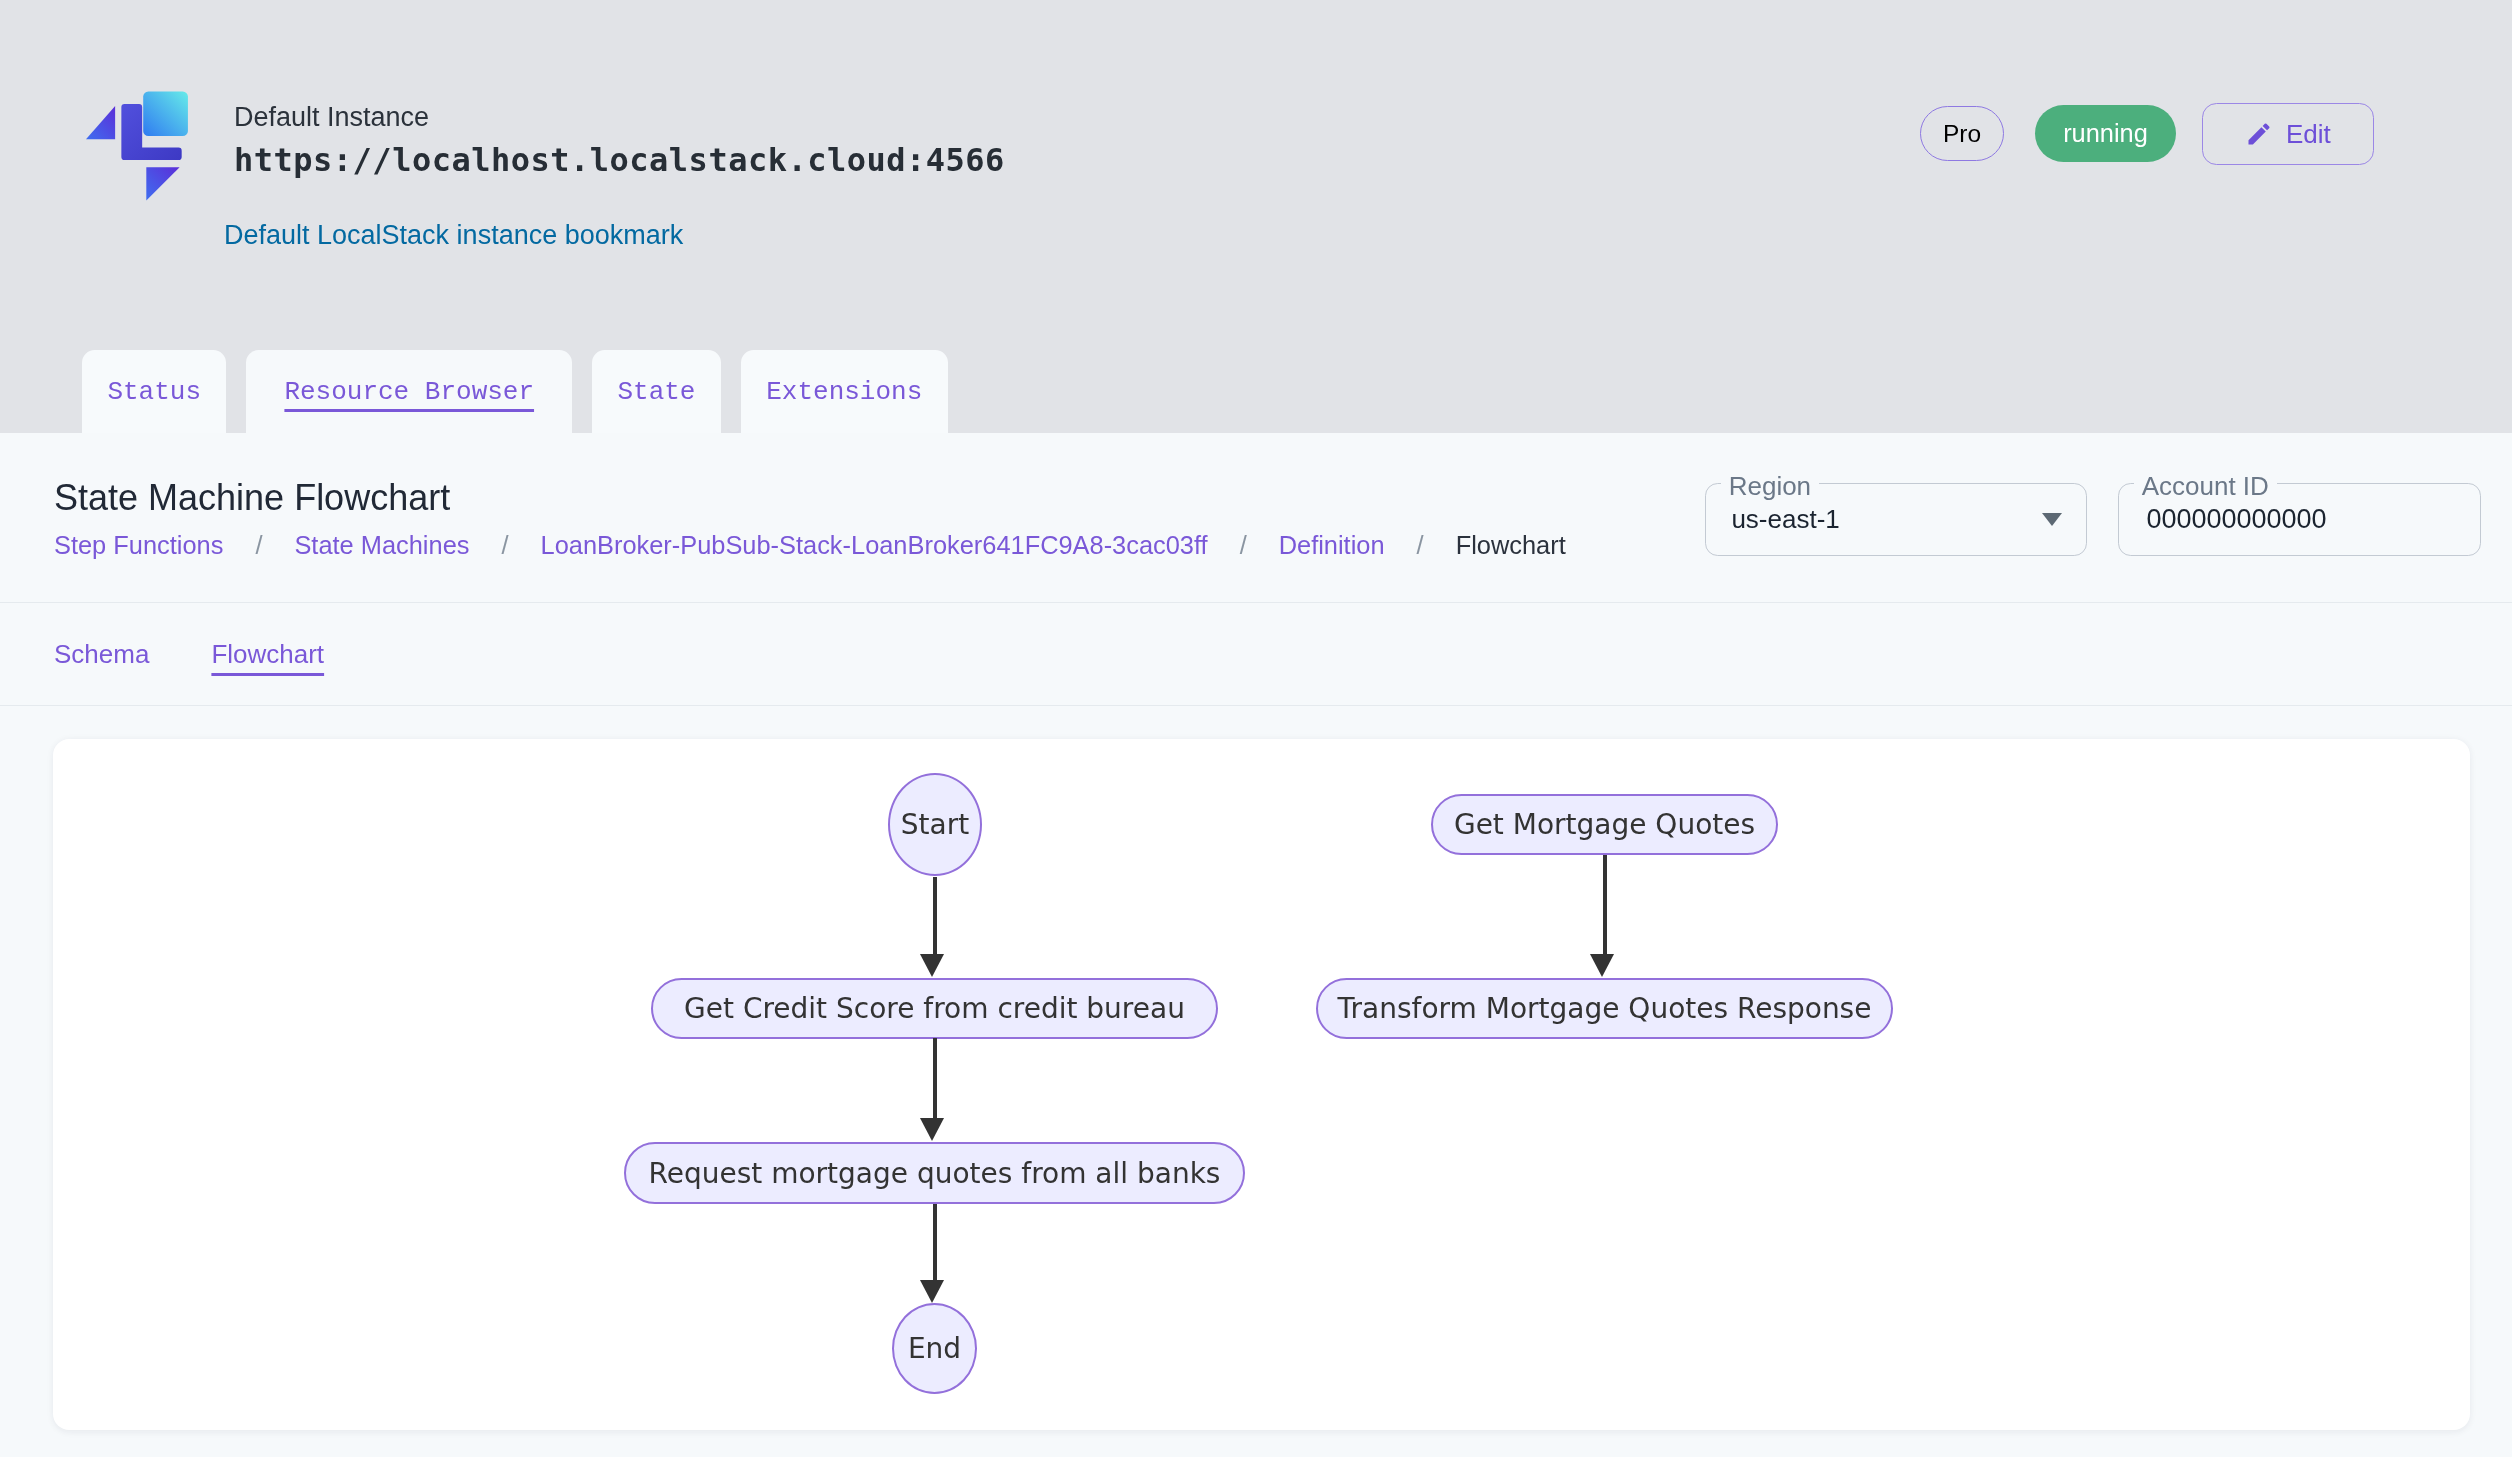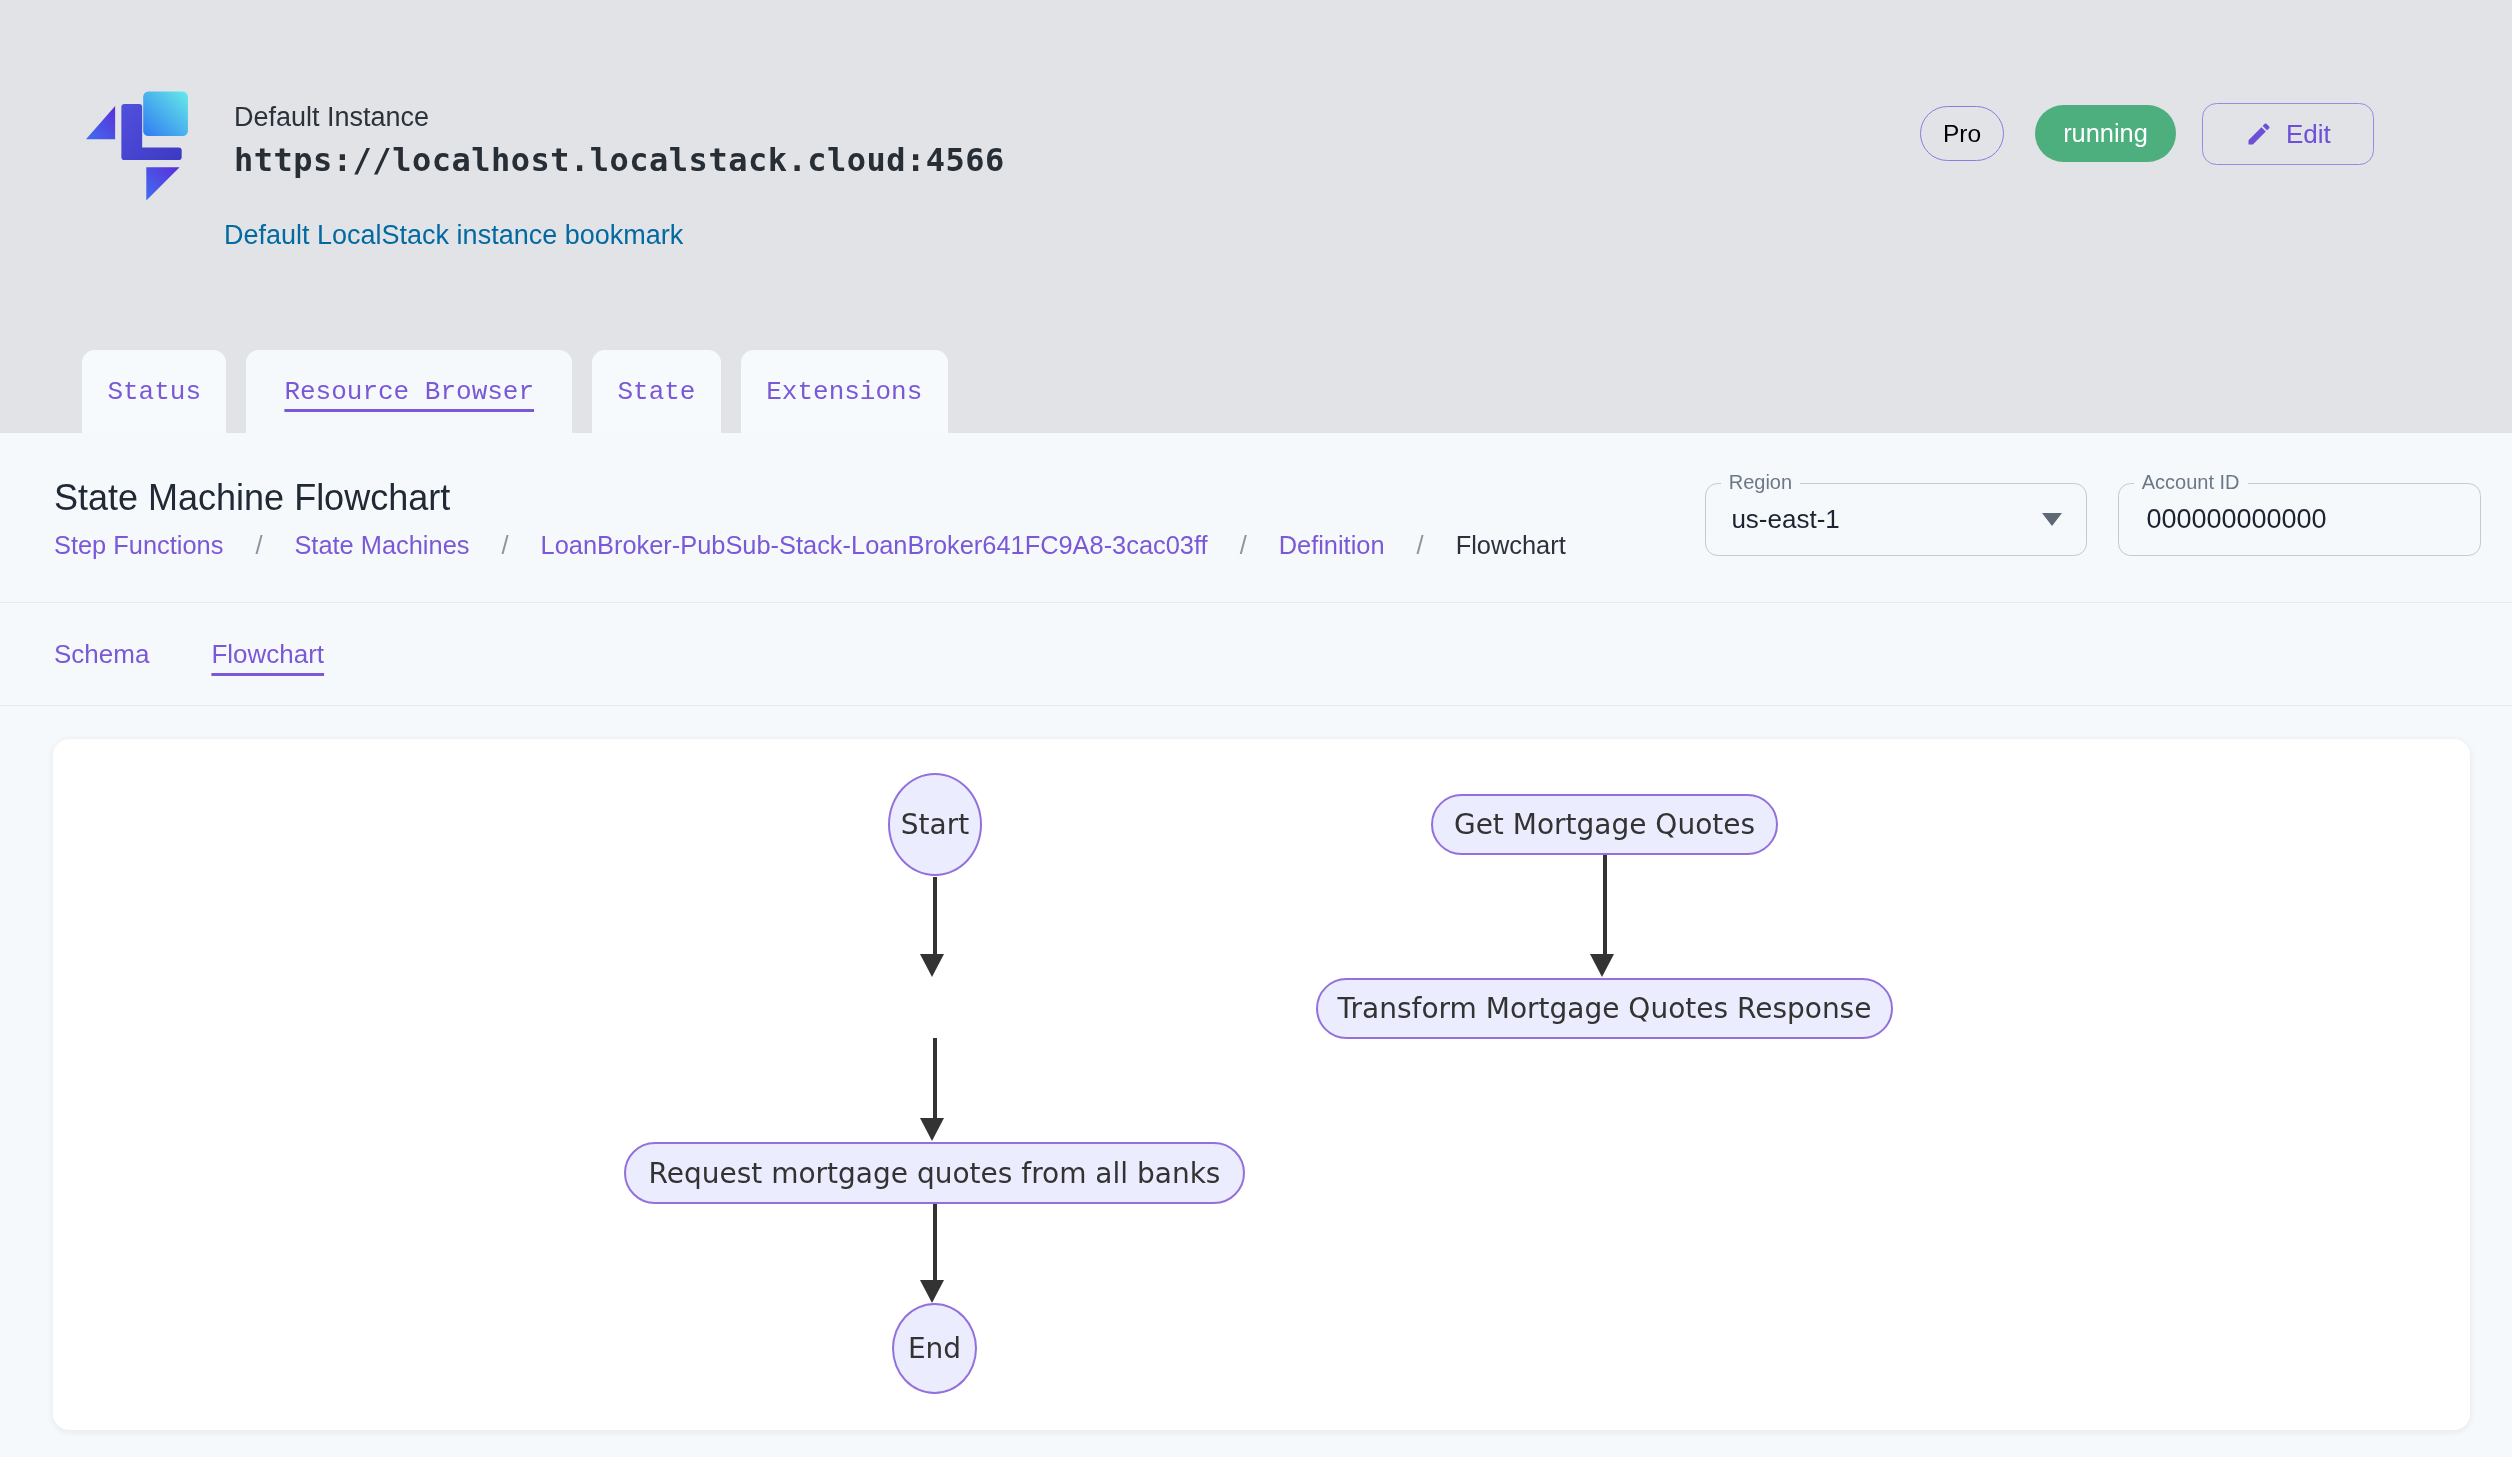--- a/index.html
+++ b/index.html
@@ -40,21 +40,21 @@
 
   .page-title { position:absolute; left:54px; top:477px; font-size:36px; font-weight:500; color:#212936; }
   .breadcrumb { position:absolute; left:54px; top:531px; display:flex; gap:32px; font-size:25.4px; align-items:baseline; }
   .crumb-link { color:#7a58d8; cursor:pointer; white-space:nowrap; }
   .crumb-sep  { color:#8a95a1; }
   .crumb-current { color:#2b323d; }
 
   .field { position:absolute; box-sizing:border-box; border:1.8px solid #c3cad3; border-radius:12.7px;
            height:73px; background:transparent; }
   .field-label { position:absolute; top:-12.7px; left:14.5px; background:#f6f9fb; padding:0 8.2px;
-           font-size:20px; color:#6b7888; white-space:nowrap; }
+           font-size:26px; color:#6b7888; white-space:nowrap; }
   .field-region { left:1705px; top:483px; width:382px; cursor:pointer; }
   .field-value  { position:absolute; left:25.4px; top:0; height:70px; display:flex; align-items:center;
            font-size:26px; color:#1b2430; }
   .select-arrow { position:absolute; right:23.6px; top:29px; width:0; height:0;
            border-left:10px solid transparent; border-right:10px solid transparent;
            border-top:13.6px solid #5d6974; }
   .field-account { left:2118px; top:483px; width:363px; }
   .field-account input { position:absolute; left:25.4px; top:7.3px; width:308px; height:54px; border:none;
            outline:none; background:transparent; font-size:27px; color:#1b2430;
            font-family:"Liberation Sans", sans-serif; }
@@ -173,20 +173,21 @@
 
 <div class="divider divider-2"></div>
 
 <div class="card">
 
   <div class="node node-circle n-start">Start</div>
 
   <div class="edge-line e1-line"></div>
   <div class="edge-head e1-head"></div>
 
+  <div class="node node-stadium n-credit">Get Credit Score from credit bureau</div>
 
   <div class="edge-line e2-line"></div>
   <div class="edge-head e2-head"></div>
 
   <div class="node node-stadium n-request">Request mortgage quotes from all banks</div>
 
   <div class="edge-line e3-line"></div>
   <div class="edge-head e3-head"></div>
 
   <div class="node node-circle n-end">End</div>

